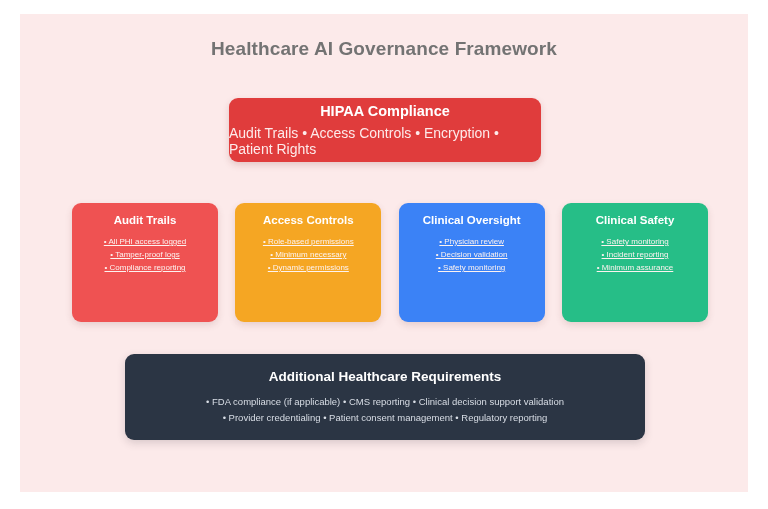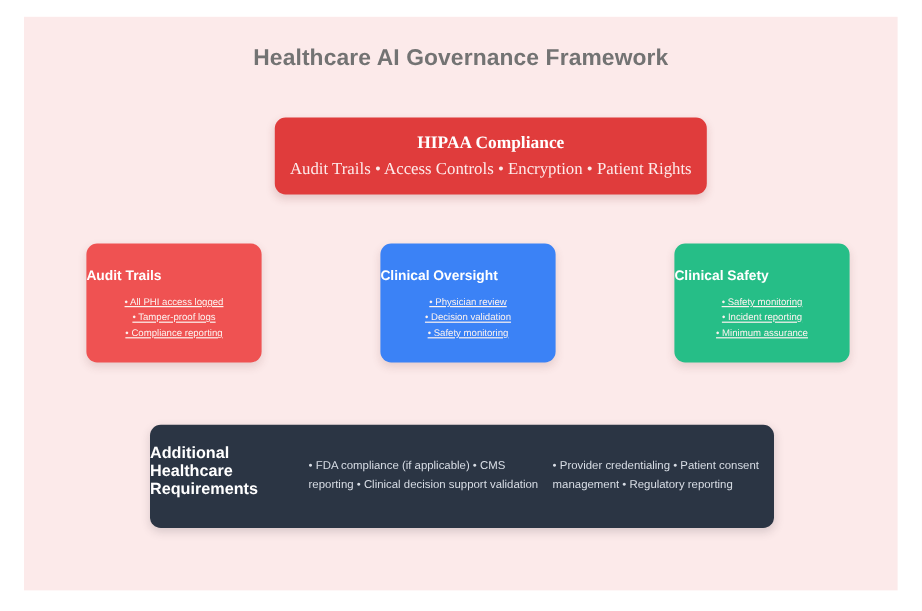--- a/index.html
+++ b/index.html
@@ -34,30 +34,29 @@
     font-weight: bold;
     color: #737373;
     letter-spacing: 0.1px;
   }
 
   
   #hipaa-box {
     position: absolute;
     left: 209px;
     top: 84px;
-    width: 360px;
+    width: 312px;
     height: 64px;
     background: #e03c3c;
     border-radius: 9px;
     box-shadow: 0 3px 7px rgba(120, 40, 40, 0.18);
     display: flex;
     flex-direction: column;
     align-items: center;
     justify-content: center;
-    font-family: Liberation Serif, serif;
   }
   #hipaa-box .box-title {
     font-size: 14.5px;
     font-weight: bold;
     color: #ffffff;
     margin-bottom: 6px;
   }
   #hipaa-box .box-sub {
     font-size: 14px;
     color: #fdeaea;
@@ -67,26 +66,27 @@
   .cards-row {
     position: absolute;
     left: 52px;
     top: 189px;
     width: 636px;
     display: flex;
     justify-content: space-between;
   }
   .card {
     width: 146px;
-    height: 99px;
+    height: 119px;
     border-radius: 9px;
     box-shadow: 0 3px 7px rgba(120, 60, 60, 0.16);
     display: flex;
     flex-direction: column;
-    padding-top: 21px;
+    align-items: center;
+    padding-top: 11px;
     box-sizing: border-box;
   }
   .card-title {
     font-size: 11.5px;
     font-weight: bold;
     color: #ffffff;
     margin-bottom: 9px;
   }
   .card-item {
     font-size: 8px;
@@ -101,21 +101,21 @@
   #footer-box {
     position: absolute;
     left: 105px;
     top: 340px;
     width: 520px;
     height: 86px;
     background: #2b3544;
     border-radius: 9px;
     box-shadow: 0 3px 8px rgba(60, 50, 60, 0.18);
     display: flex;
-    flex-direction: row;
+    flex-direction: column;
     align-items: center;
     justify-content: center;
   }
   #footer-box .box-title {
     font-size: 13.5px;
     font-weight: bold;
     color: #ffffff;
     margin-bottom: 10px;
   }
   #footer-box .footer-line {
@@ -138,20 +138,26 @@
 
   <div class="cards-row">
 
     <div class="card" style="background:#ef5252">
       <div class="card-title">Audit Trails</div>
       <div class="card-item">• All PHI access logged</div>
       <div class="card-item">• Tamper-proof logs</div>
       <div class="card-item">• Compliance reporting</div>
     </div>
 
+    <div class="card" style="background:#f5a623">
+      <div class="card-title">Access Controls</div>
+      <div class="card-item">• Role-based permissions</div>
+      <div class="card-item">• Minimum necessary</div>
+      <div class="card-item">• Dynamic permissions</div>
+    </div>
 
     <div class="card" style="background:#3b82f6">
       <div class="card-title">Clinical Oversight</div>
       <div class="card-item">• Physician review</div>
       <div class="card-item">• Decision validation</div>
       <div class="card-item">• Safety monitoring</div>
     </div>
 
     <div class="card" style="background:#26be87">
       <div class="card-title">Clinical Safety</div>

